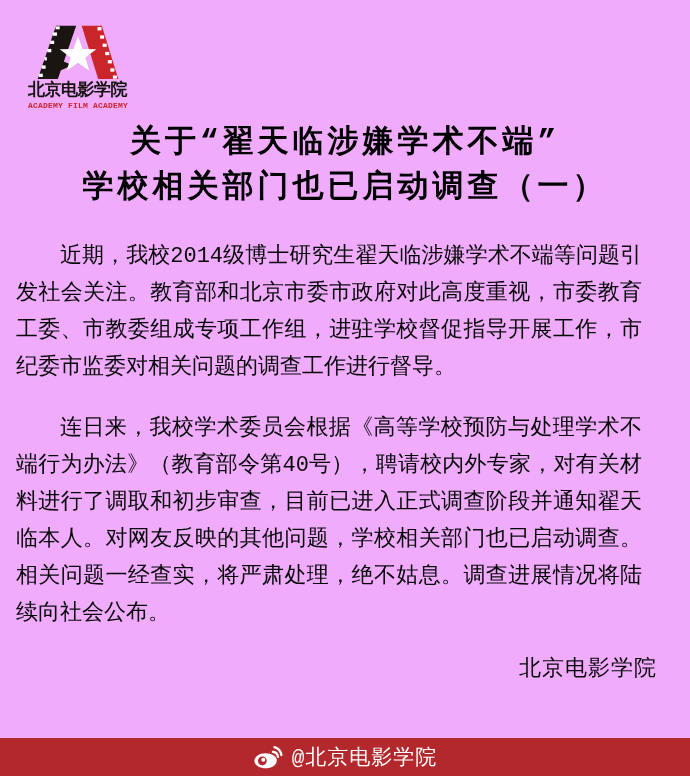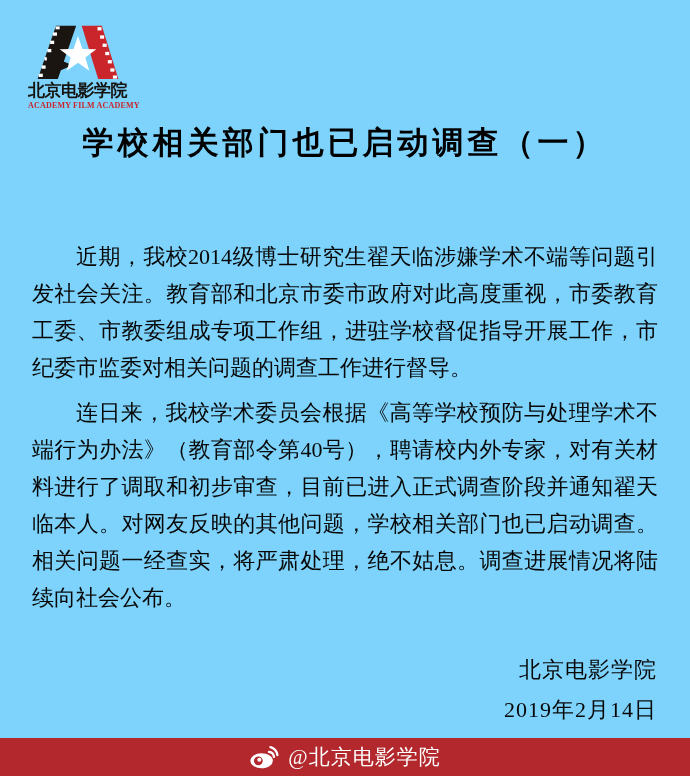--- a/index.html
+++ b/index.html
@@ -1,40 +1,40 @@
 <!DOCTYPE html>
 <html><head>
 <meta charset="utf-8">
 <style>
   html,body{margin:0;padding:0;background:#fff;}
   .page{
-    position:relative;width:690px;height:776px;background:#7dd3fc;overflow:hidden;
-    font-family:Liberation Serif, serif;color:#0a0a0a;
+    position:relative;width:690px;height:776px;background:#f0abfc;overflow:hidden;
+    font-family:Liberation Mono, monospace;color:#0a0a0a;
   }
   
   .logo{position:absolute;left:28px;top:24px;width:120px;}
   .logo-mark{display:block;width:94px;height:55px;margin-left:3px;}
   .logo-cn{margin-top:3px;font-size:17px;font-weight:bold;color:#151310;
            letter-spacing:-0.5px;white-space:nowrap;line-height:1.1;}
   .logo-en{font-size:8px;font-weight:bold;color:#c9252b;letter-spacing:0.2px;
            white-space:nowrap;line-height:1.2;}
   
   .title{
     position:absolute;top:120px;left:0;width:690px;margin:0;text-align:center;
     font-size:31px;line-height:45px;font-weight:bold;color:#000;letter-spacing:4px;
   }
   .title-line{display:block;}
   
   .content{
-    position:absolute;top:238px;left:32px;width:626px;
+    position:absolute;top:238px;left:16px;width:626px;
     font-size:22px;line-height:37px;text-align:justify;text-justify:inter-ideograph;
     color:#080808;
   }
   .content p{margin:0;text-indent:2em;}
-  .content p + p{margin-top:8px;}
+  .content p + p{margin-top:24px;}
   
   .signature{
     position:absolute;top:650px;right:33px;text-align:right;
     font-size:22px;line-height:40px;color:#080808;letter-spacing:1px;
   }
   
   .footer{
     position:absolute;left:0;bottom:0;width:690px;height:38px;background:#b2282d;
     display:flex;align-items:center;justify-content:center;gap:9px;
   }
@@ -73,31 +73,31 @@
 
       <polygon points="16,33 16,57 44,45" fill="#1b1512"></polygon>
 
       <polygon points="50,13 54.9,27.2 70,27.5 58,36.6 62.3,51 50,42.4 37.7,51 42,36.6 30,27.5 45.1,27.2" fill="#ffffff"></polygon>
     </svg>
     <div class="logo-cn">北京电影学院</div>
     <div class="logo-en">ACADEMY FILM ACADEMY</div>
   </div>
 
   <h1 class="title">
+    <span class="title-line">关于“翟天临涉嫌学术不端”</span>
     <span class="title-line">学校相关部门也已启动调查（一）</span>
   </h1>
 
   <div class="content">
     <p>近期，我校2014级博士研究生翟天临涉嫌学术不端等问题引发社会关注。教育部和北京市委市政府对此高度重视，市委教育工委、市教委组成专项工作组，进驻学校督促指导开展工作，市纪委市监委对相关问题的调查工作进行督导。</p>
     <p>连日来，我校学术委员会根据《高等学校预防与处理学术不端行为办法》（教育部令第40号），聘请校内外专家，对有关材料进行了调取和初步审查，目前已进入正式调查阶段并通知翟天临本人。对网友反映的其他问题，学校相关部门也已启动调查。相关问题一经查实，将严肃处理，绝不姑息。调查进展情况将陆续向社会公布。</p>
   </div>
 
   <div class="signature">
     <div>北京电影学院</div>
-    <div>2019年2月14日</div>
   </div>
 
   <div class="footer">
     <svg class="weibo-svg" viewBox="0 0 34 28" aria-hidden="true">
       <path d="M14 9.2 C 7 9.2 1.6 13.2 1.6 17.8 C 1.6 22.6 7.3 26.2 14.3 26.2 C 21.6 26.2 27 22.3 27 17.5 C 27 13 21.4 9.2 14 9.2 Z" fill="#ffffff"></path>
       <circle cx="10.6" cy="17.8" r="5" fill="#b2282d"></circle>
       <circle cx="11.7" cy="16.6" r="2.3" fill="#ffffff"></circle>
       <path d="M22.6 7.6 A 6.4 6.4 0 0 1 28.3 13.4" stroke="#ffffff" stroke-width="2.6" fill="none" stroke-linecap="round"></path>
       <path d="M24.3 2.2 A 11 11 0 0 1 32.2 11.2" stroke="#ffffff" stroke-width="2.6" fill="none" stroke-linecap="round"></path>
     </svg>

